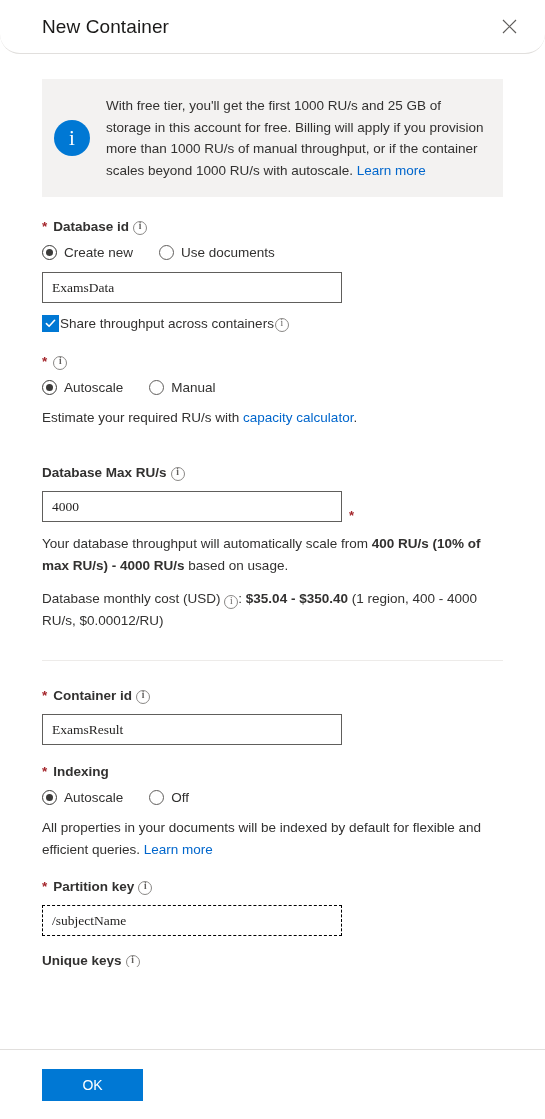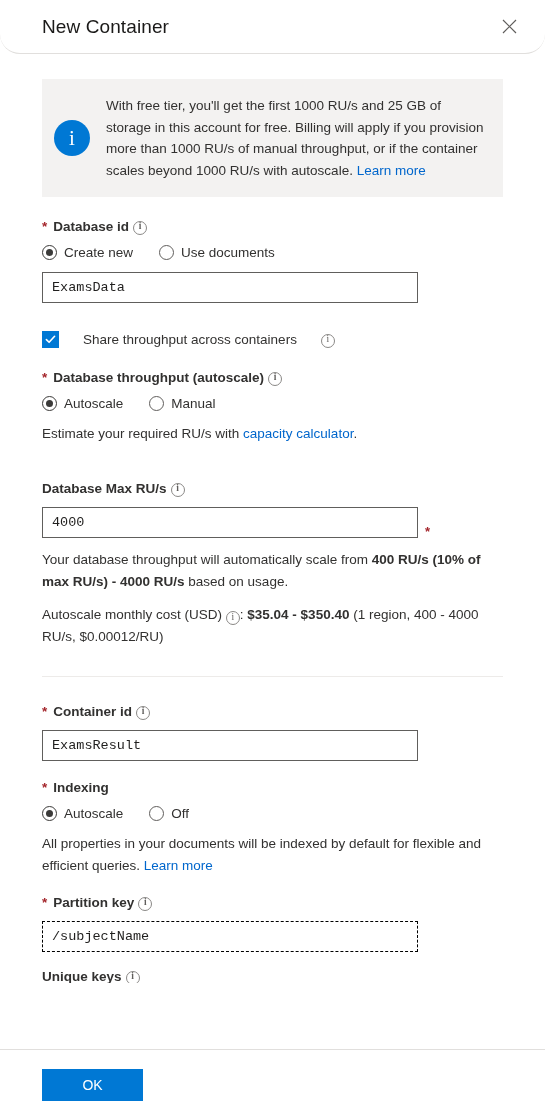--- a/index.html
+++ b/index.html
@@ -134,42 +134,42 @@
   .radio.on .dot { border-color: #3b3a39; }
   .radio.on .dot::after {
     content: "";
     width: 7px; height: 7px;
     border-radius: 50%;
     background: #3b3a39;
   }
 
   
   .check-row {
-    display: flex; align-items: center; gap: 24px;
-    margin-top: 28px;
+    display: flex; align-items: center; gap: 1px;
+    margin-top: 12px;
     font-size: 13.5px; color: #323130;
     cursor: pointer;
   }
   .cbox {
     width: 17px; height: 17px; flex: 0 0 17px;
     background: #0078d4;
     display: inline-flex; align-items: center; justify-content: center;
   }
   .cbox svg { display:block; }
 
   
   .input {
-    width: 376px;
+    width: 300px;
     height: 31px;
     border: 1px solid #605e5c;
     background: #ffffff;
     font-size: 13.5px;
     color: #201f1e;
     padding: 12px 9px;
-    font-family: Liberation Mono, monospace;
+    font-family: Liberation Serif, serif;
     outline: none;
     display: block;
   }
   .input.focused {
     border: 1px dashed #000000;
   }
   .input-wrap { display: flex; align-items: flex-end; gap: 7px; }
   .side-star {
     color: #a4262c;
     font-size: 13px;
@@ -274,21 +274,20 @@
         <span>Share throughput across containers</span>
         <span class="ic-info">
             <i>i</i>
           </span>
       </label>
     </div>
 
     <div class="group">
       <div class="label">
         <span class="req">*</span>
-          <span>Database throughput (autoscale)</span>
         <span class="ic-info">
             <i>i</i>
           </span>
       </div>
 
       <div class="radio-row">
         <label class="radio on">
           <span class="dot"></span>
           <span>Autoscale</span>
         </label>
@@ -307,21 +306,21 @@
           </span>
       </div>
 
       <div class="input-wrap">
         <input class="input" type="text" value="4000" style="">
         <span class="side-star">*</span>
       </div>
 
       <div class="help"><span>Your database throughput will automatically scale from </span><b>400 RU/s (10% of max RU/s) - 4000 RU/s</b><span> based on usage.</span></div>
 
-      <div class="help"><span>Autoscale monthly cost (USD) </span><span class="ic-info">
+      <div class="help"><span>Database monthly cost (USD) </span><span class="ic-info">
             <i>i</i>
           </span><span>: </span><b>$35.04 - $350.40</b><span> (1 region, 400 - 4000 RU/s, $0.00012/RU)</span></div>
 
       <div class="divider"></div>
     </div>
 
     <div class="group" style="margin-top:27px">
       <div class="label">
         <span class="req">*</span>
           <span>Container id</span>

